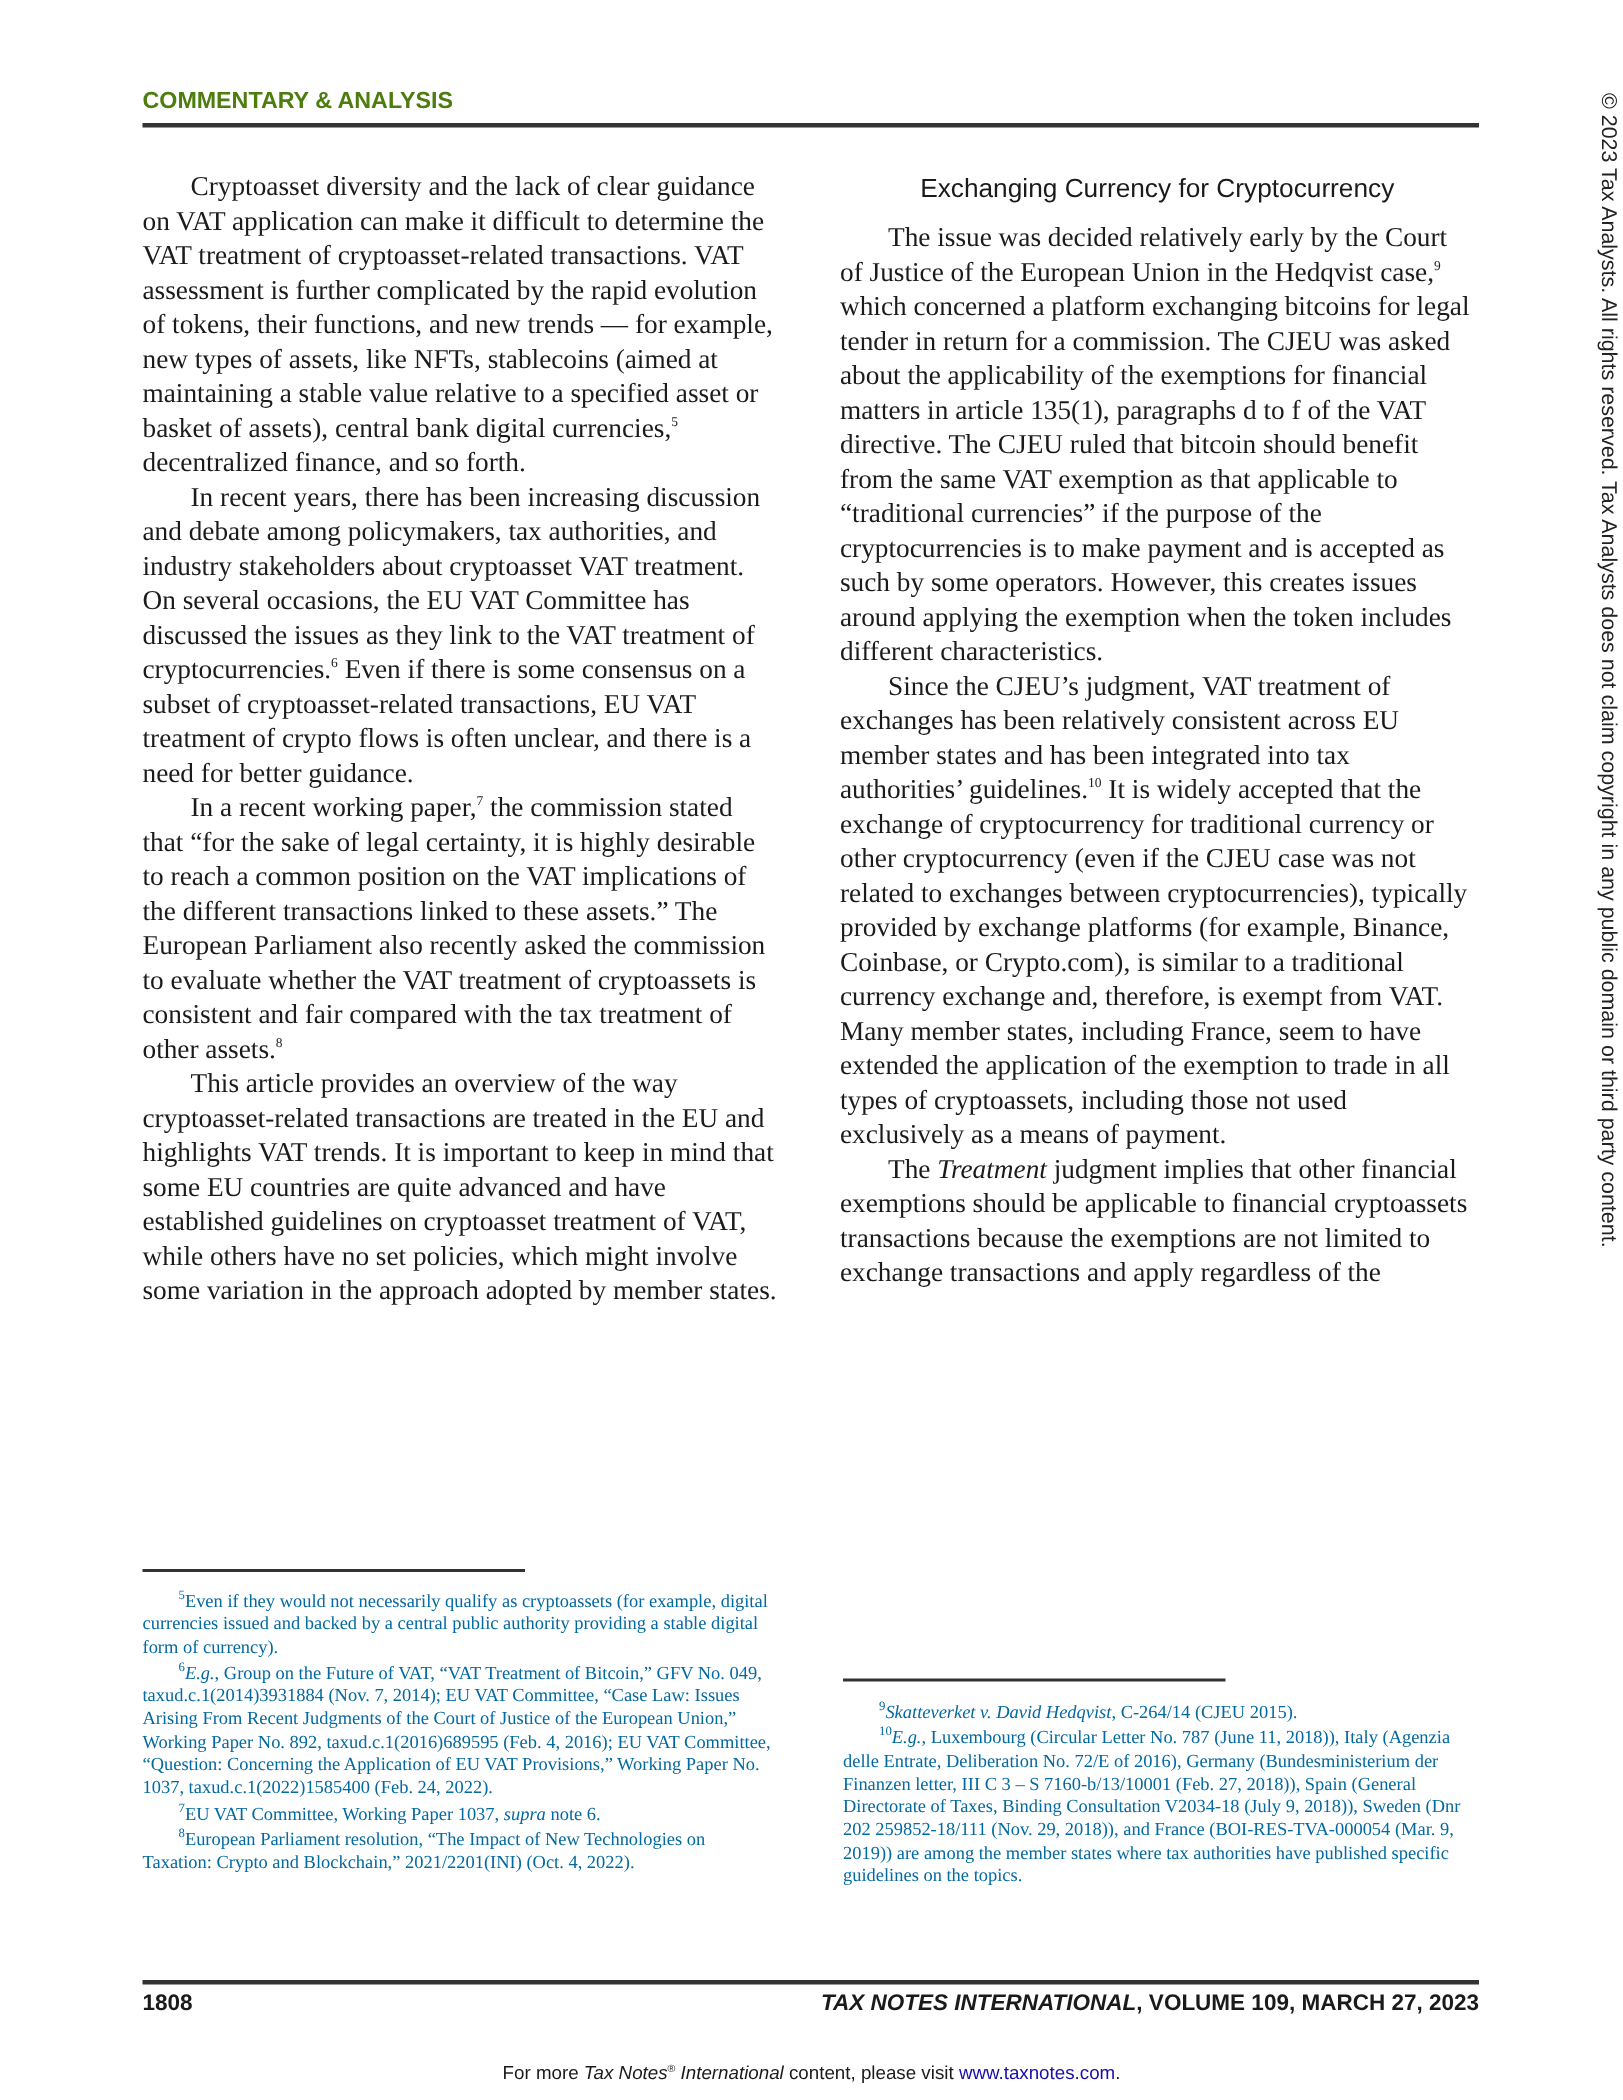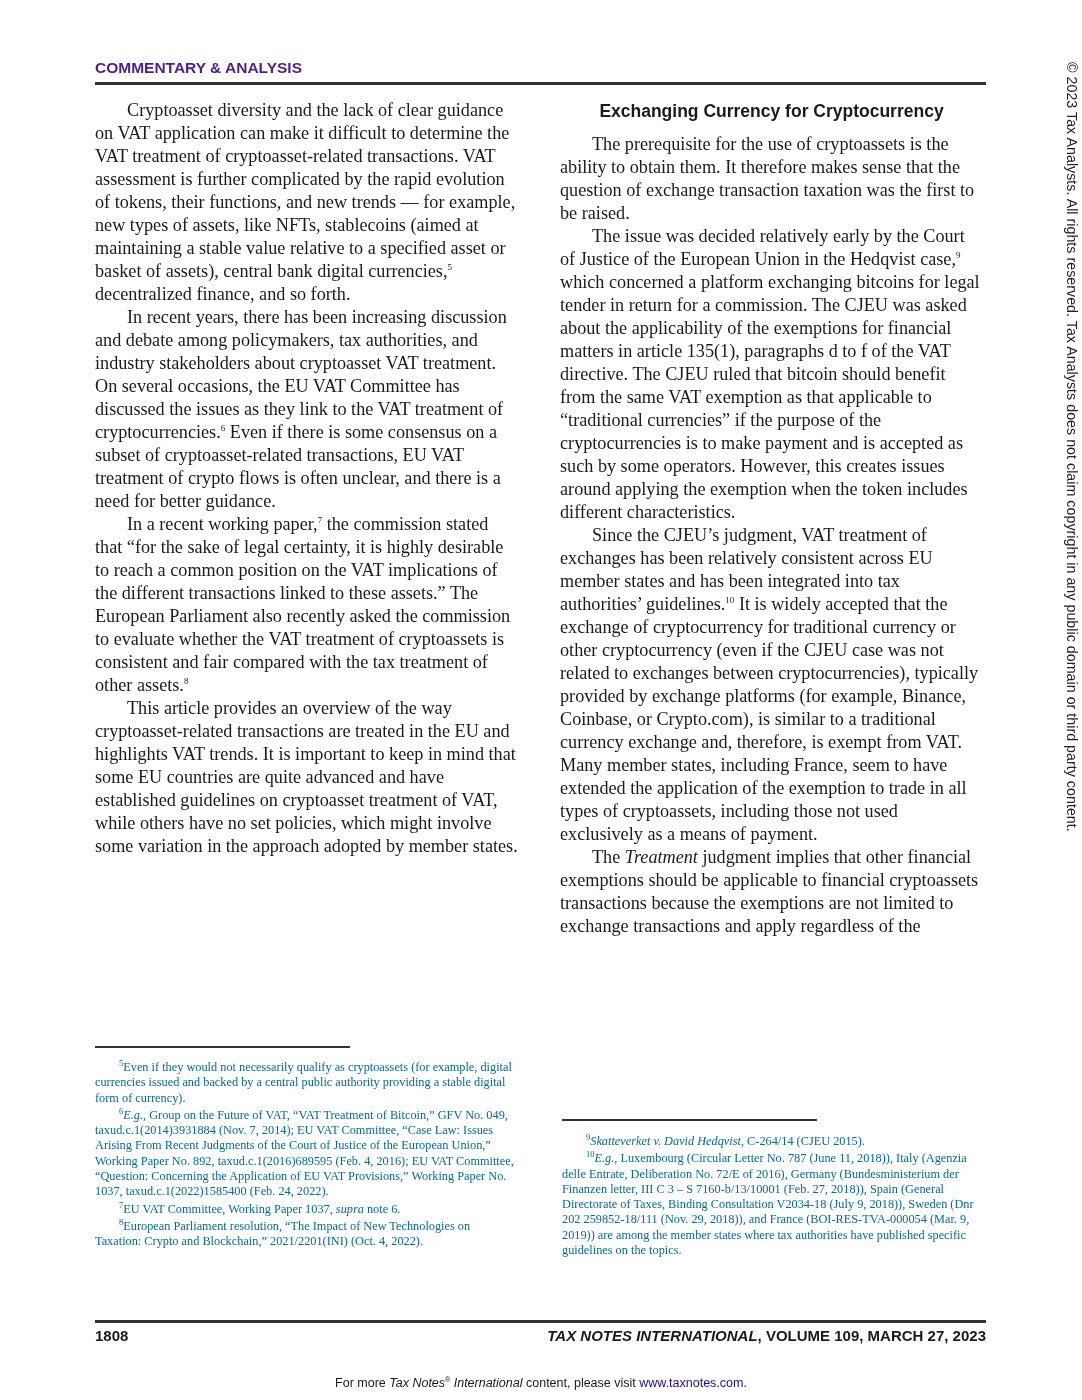--- a/index.html
+++ b/index.html
@@ -1,25 +1,25 @@
 <!DOCTYPE html>
 <html><head>
 <meta charset="utf-8">
 <style>
   html, body { margin: 0; padding: 0; background: #ffffff; }
   body { width: 1082px; height: 1400px; position: relative; overflow: hidden; color: #1a1a1a; }
   .header { position: absolute; left: 95px; top: 58px; width: 891px; }
-  .header-title { font-family: "Liberation Sans", sans-serif; font-weight: bold; font-size: 15.5px; letter-spacing: 0px; color: #4c1d95; line-height: 20px; }
+  .header-title { font-family: "Liberation Sans", sans-serif; font-weight: bold; font-size: 15.5px; letter-spacing: 0px; color: #4d7c0f; line-height: 20px; }
   .header-rule { position: absolute; left: 95px; top: 82px; width: 891px; height: 3px; background: #333; }
 
-  .col { position: absolute; top: 99px; width: 423px; font-family: "Liberation Serif", "DejaVu Serif", serif; font-size: 18.2px; line-height: 23px; color: #1b1b1b; }
+  .col { position: absolute; top: 113px; width: 423px; font-family: "Liberation Serif", "DejaVu Serif", serif; font-size: 18.2px; line-height: 23px; color: #1b1b1b; }
   .col-left { left: 95px; }
   .col-right { left: 560px; }
   .col p { margin: 0; text-indent: 32px; text-align: left; }
-  .col h2 { margin: 0 0 10px 0; font-family: "Liberation Sans", sans-serif; font-weight: bold; font-size: 17.5px; line-height: 24px; text-align: center; color: #1a1a1a; }
+  .col h2 { margin: 0 0 10px 0; font-family: "Liberation Sans", sans-serif; font-weight: normal; font-size: 17.5px; line-height: 24px; text-align: center; color: #1a1a1a; }
   sup.fn { font-size: 9px; vertical-align: super; line-height: 0; }
 
   .fn-rule { position: absolute; height: 1.5px; background: #333; width: 255px; }
   .fn-block { position: absolute; width: 420px; font-family: "Liberation Serif", "DejaVu Serif", serif; font-size: 12.3px; line-height: 15.3px; color: #0369a1; }
   .fn-block p { margin: 0 0 2px 0; text-indent: 24px; }
   .fn-block sup { font-size: 8.5px; vertical-align: super; line-height: 0; }
 
   .footer-rule { position: absolute; left: 95px; top: 1320px; width: 891px; height: 3px; background: #333; }
   .footer-page { position: absolute; left: 95px; top: 1326px; font-family: "Liberation Sans", sans-serif; font-weight: bold; font-size: 15px; line-height: 20px; }
   .footer-pub { position: absolute; right: 96px; top: 1326px; font-family: "Liberation Sans", sans-serif; font-weight: bold; font-size: 15px; line-height: 20px; text-align: right; }
@@ -41,21 +41,20 @@
 
 <div class="col col-left">
   <p><span>Cryptoasset diversity and the lack of clear guidance on VAT application can make it difficult to determine the VAT treatment of cryptoasset-related transactions. VAT assessment is further complicated by the rapid evolution of tokens, their functions, and new trends — for example, new types of assets, like NFTs, stablecoins (aimed at maintaining a stable value relative to a specified asset or basket of assets), central bank digital currencies,</span><sup class="fn">5</sup><span> decentralized finance, and so forth.</span></p>
   <p><span>In recent years, there has been increasing discussion and debate among policymakers, tax authorities, and industry stakeholders about cryptoasset VAT treatment. On several occasions, the EU VAT Committee has discussed the issues as they link to the VAT treatment of cryptocurrencies.</span><sup class="fn">6</sup><span> Even if there is some consensus on a subset of cryptoasset-related transactions, EU VAT treatment of crypto flows is often unclear, and there is a need for better guidance.</span></p>
   <p><span>In a recent working paper,</span><sup class="fn">7</sup><span> the commission stated that “for the sake of legal certainty, it is highly desirable to reach a common position on the VAT implications of the different transactions linked to these assets.” The European Parliament also recently asked the commission to evaluate whether the VAT treatment of cryptoassets is consistent and fair compared with the tax treatment of other assets.</span><sup class="fn">8</sup></p>
   <p><span>This article provides an overview of the way cryptoasset-related transactions are treated in the EU and highlights VAT trends. It is important to keep in mind that some EU countries are quite advanced and have established guidelines on cryptoasset treatment of VAT, while others have no set policies, which might involve some variation in the approach adopted by member states.</span></p>
 </div>
 
 <div class="col col-right">
   <h2>Exchanging Currency for Cryptocurrency</h2>
-  <p><span>The prerequisite for the use of cryptoassets is the ability to obtain them. It therefore makes sense that the question of exchange transaction taxation was the first to be raised.</span></p>
   <p><span>The issue was decided relatively early by the Court of Justice of the European Union in the Hedqvist case,</span><sup class="fn">9</sup><span> which concerned a platform exchanging bitcoins for legal tender in return for a commission. The CJEU was asked about the applicability of the exemptions for financial matters in article 135(1), paragraphs d to f of the VAT directive. The CJEU ruled that bitcoin should benefit from the same VAT exemption as that applicable to “traditional currencies” if the purpose of the cryptocurrencies is to make payment and is accepted as such by some operators. However, this creates issues around applying the exemption when the token includes different characteristics.</span></p>
   <p><span>Since the CJEU’s judgment, VAT treatment of exchanges has been relatively consistent across EU member states and has been integrated into tax authorities’ guidelines.</span><sup class="fn">10</sup><span> It is widely accepted that the exchange of cryptocurrency for traditional currency or other cryptocurrency (even if the CJEU case was not related to exchanges between cryptocurrencies), typically provided by exchange platforms (for example, Binance, Coinbase, or Crypto.com), is similar to a traditional currency exchange and, therefore, is exempt from VAT. Many member states, including France, seem to have extended the application of the exemption to trade in all types of cryptoassets, including those not used exclusively as a means of payment.</span></p>
   <p><span>The </span><i>Treatment</i><span> judgment implies that other financial exemptions should be applicable to financial cryptoassets transactions because the exemptions are not limited to exchange transactions and apply regardless of the</span></p>
 </div>
 
 <div class="fn-rule" style="left:95px; top:1046px;"></div>
 <div class="fn-block" style="left:95px; top:1060px;">
   <p><sup>5</sup><span>Even if they would not necessarily qualify as cryptoassets (for example, digital currencies issued and backed by a central public authority providing a stable digital form of currency).</span></p>
   <p><sup>6</sup><i>E.g.</i><span>, Group on the Future of VAT, “VAT Treatment of Bitcoin,” GFV No. 049, taxud.c.1(2014)3931884 (Nov. 7, 2014); EU VAT Committee, “Case Law: Issues Arising From Recent Judgments of the Court of Justice of the European Union,” Working Paper No. 892, taxud.c.1(2016)689595 (Feb. 4, 2016); EU VAT Committee, “Question: Concerning the Application of EU VAT Provisions,” Working Paper No. 1037, taxud.c.1(2022)1585400 (Feb. 24, 2022).</span></p>
   <p><sup>7</sup><span>EU VAT Committee, Working Paper 1037, </span><i>supra</i><span> note 6.</span></p>

